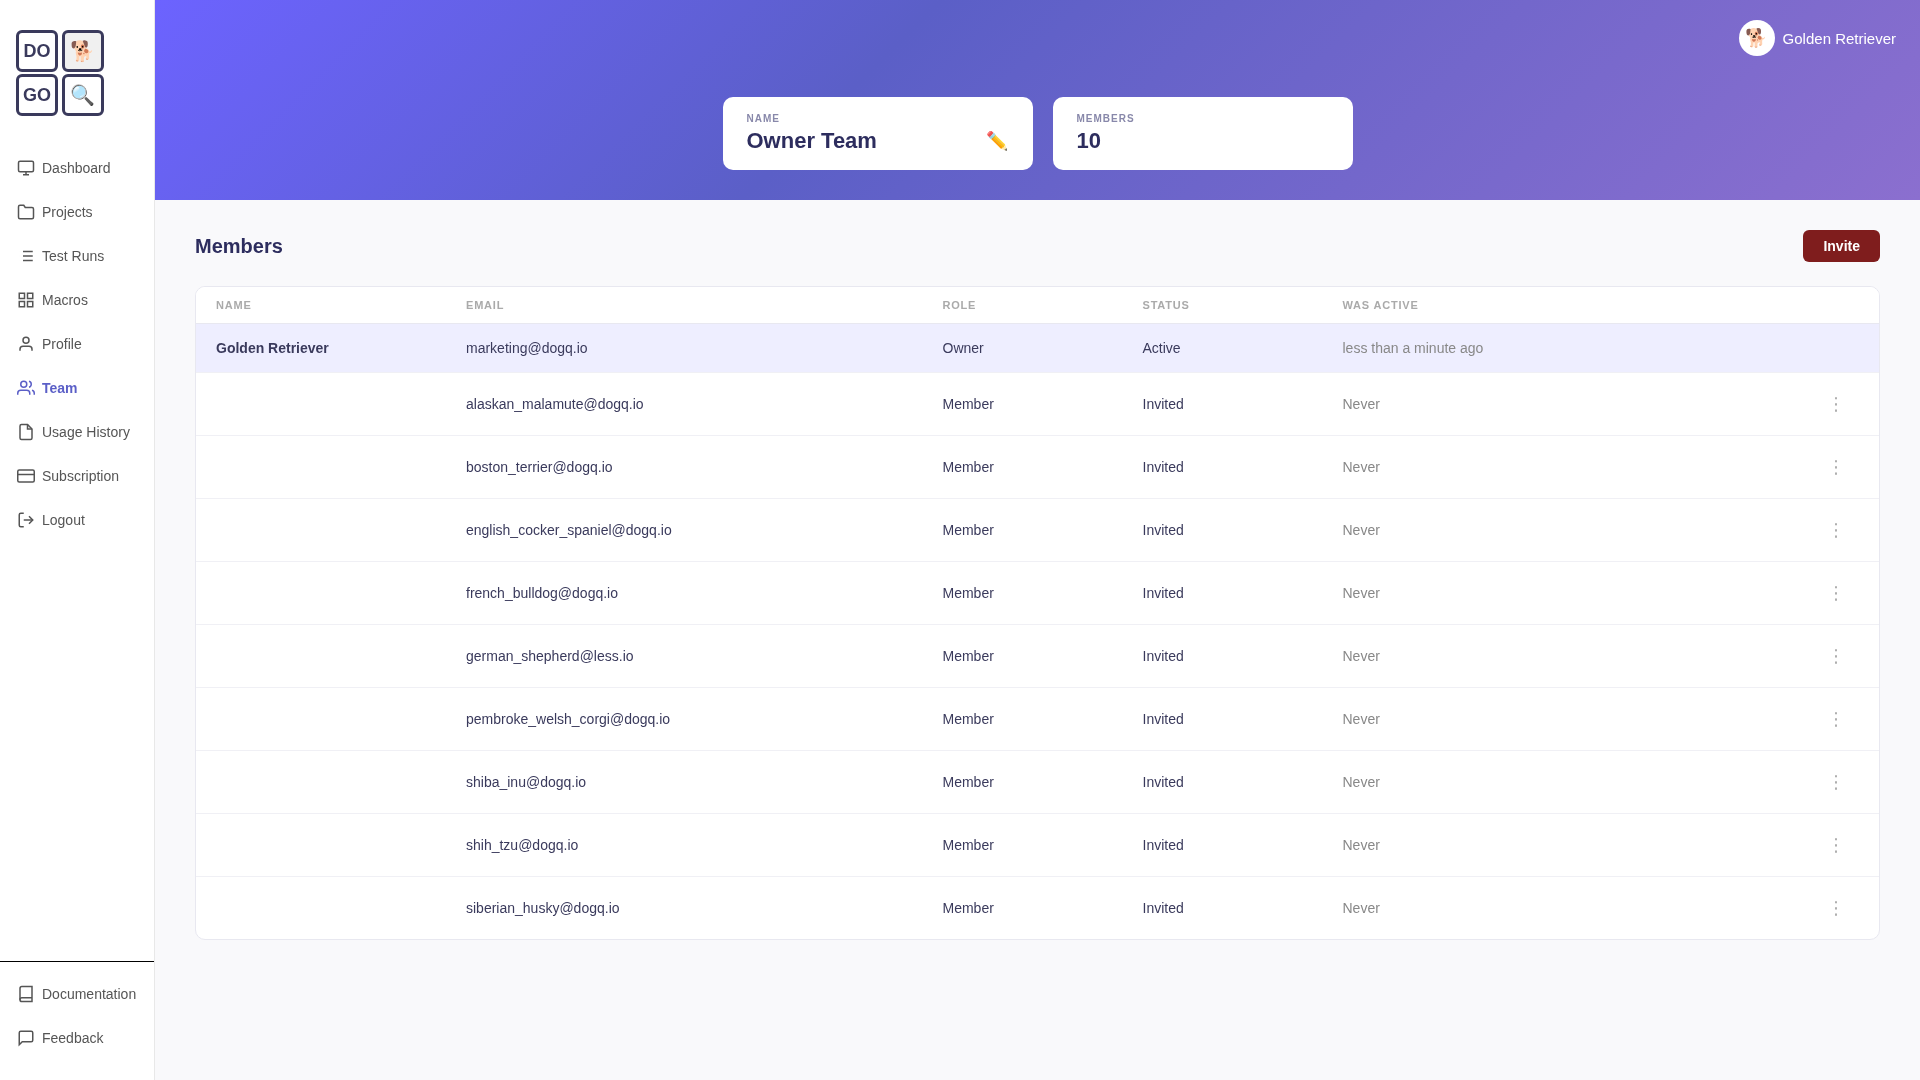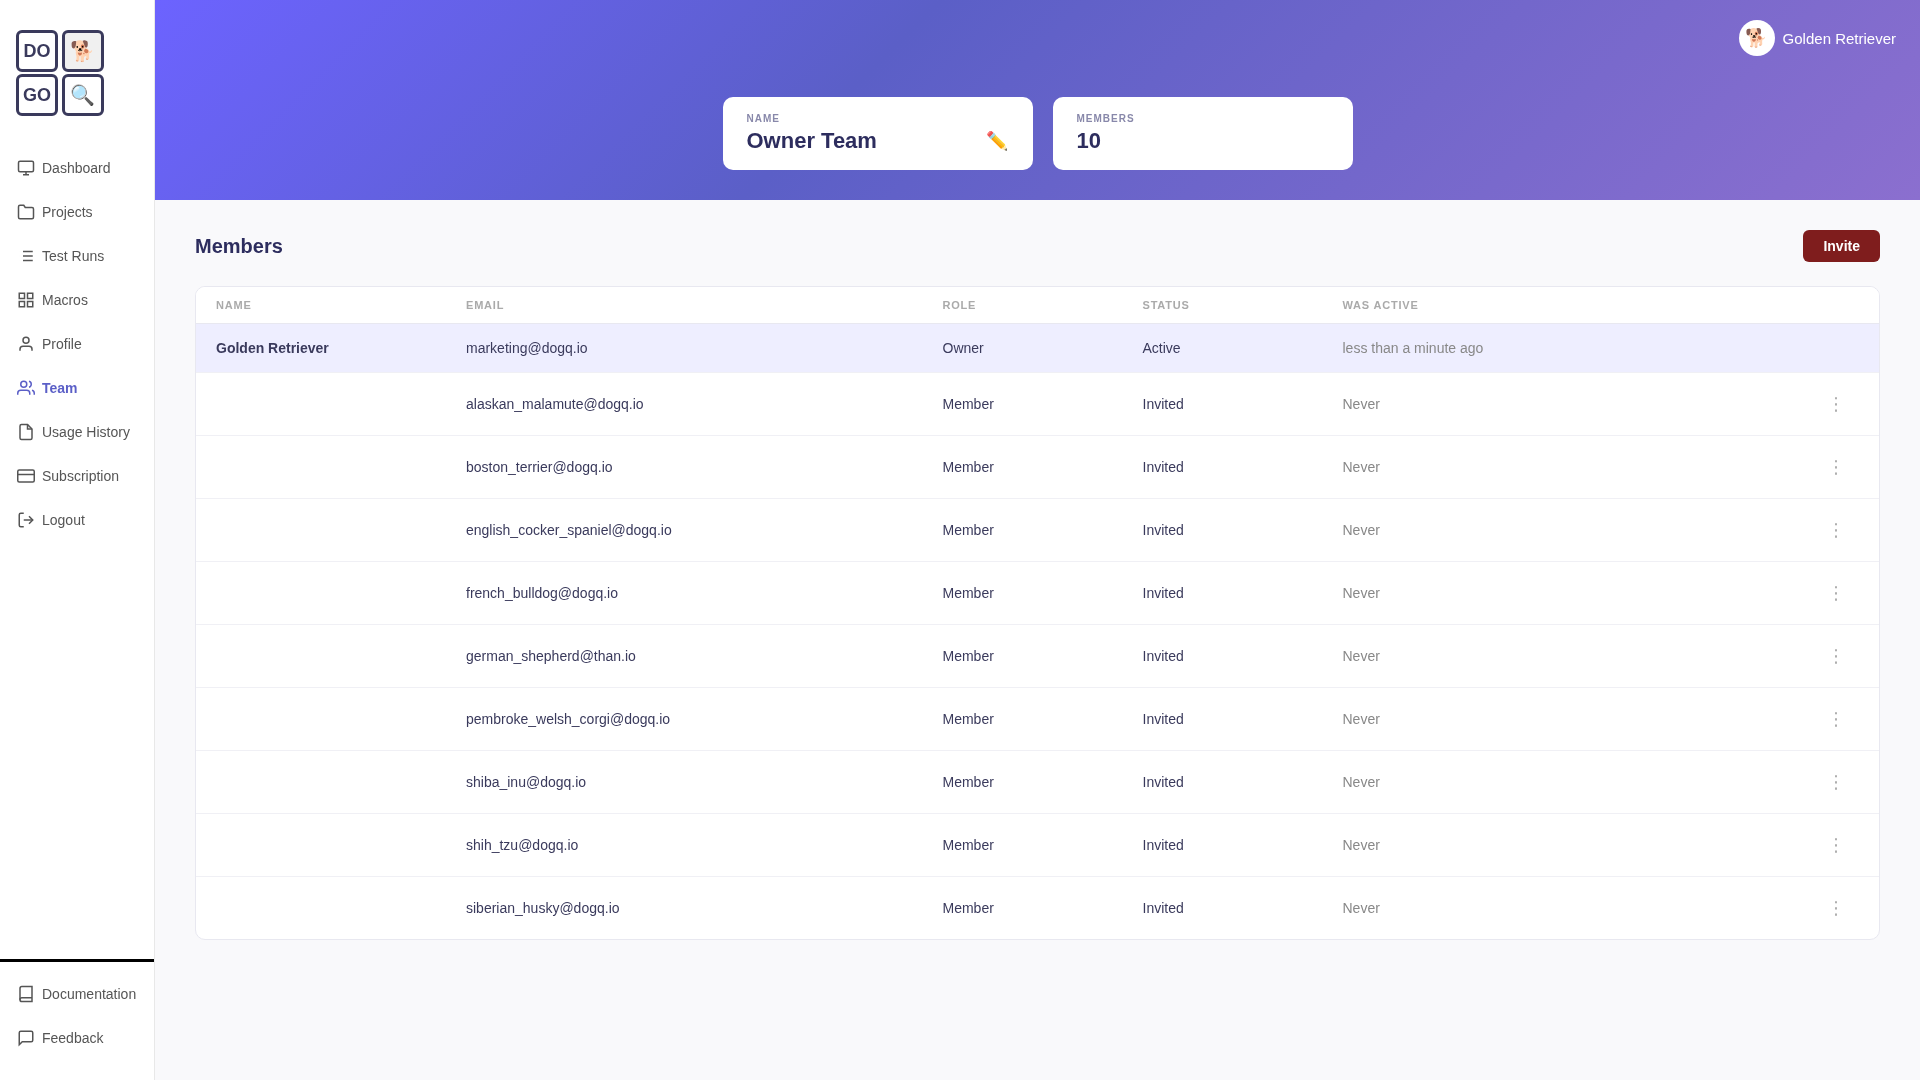--- a/index.html
+++ b/index.html
@@ -70,21 +70,21 @@
       height: 20px;
       display: flex;
       align-items: center;
       justify-content: center;
       flex-shrink: 0;
     }
     .nav-icon svg { width: 18px; height: 18px; }
 
     .sidebar-bottom {
       margin-top: auto;
-      border-top: 3px solid #000000;
+      border-top: 1px solid #000000;
       padding-top: 10px;
     }
 
     
     .main {
       flex: 1;
       display: flex;
       flex-direction: column;
       overflow: hidden;
     }
@@ -441,21 +441,21 @@
     <div class="cell-text">french_bulldog@dogq.io</div>
     <div class="cell-text">Member</div>
     <div class="cell-text">Invited</div>
     <div class="cell-text muted">Never</div>
     <div>
       <button class="more-btn">⋮</button>
     </div>
   </div>
           <div class="table-row">
     <div class="cell-text name-bold"></div>
-    <div class="cell-text">german_shepherd@than.io</div>
+    <div class="cell-text">german_shepherd@less.io</div>
     <div class="cell-text">Member</div>
     <div class="cell-text">Invited</div>
     <div class="cell-text muted">Never</div>
     <div>
       <button class="more-btn">⋮</button>
     </div>
   </div>
           <div class="table-row">
     <div class="cell-text name-bold"></div>
     <div class="cell-text">pembroke_welsh_corgi@dogq.io</div>

